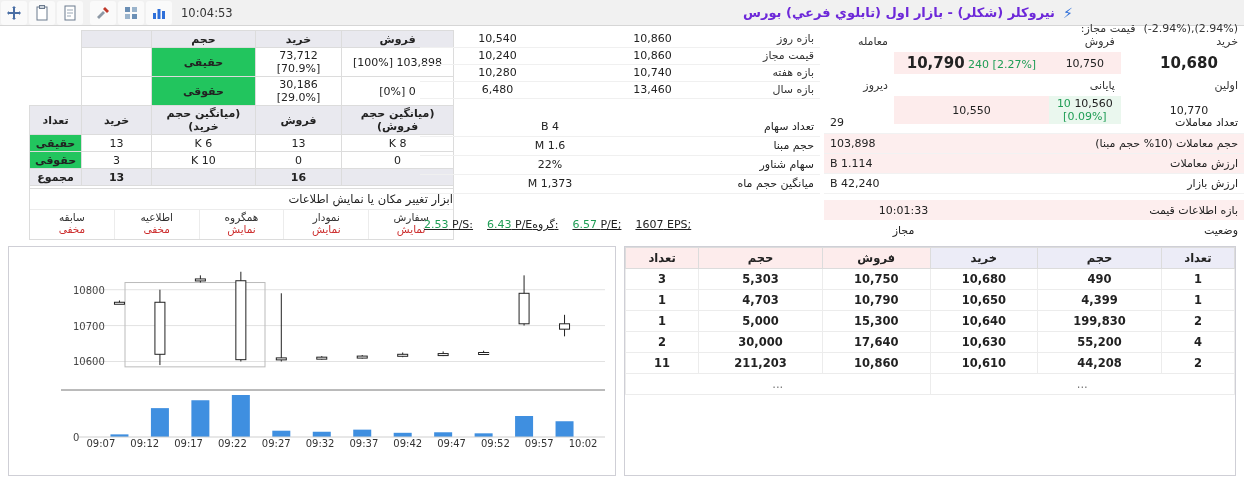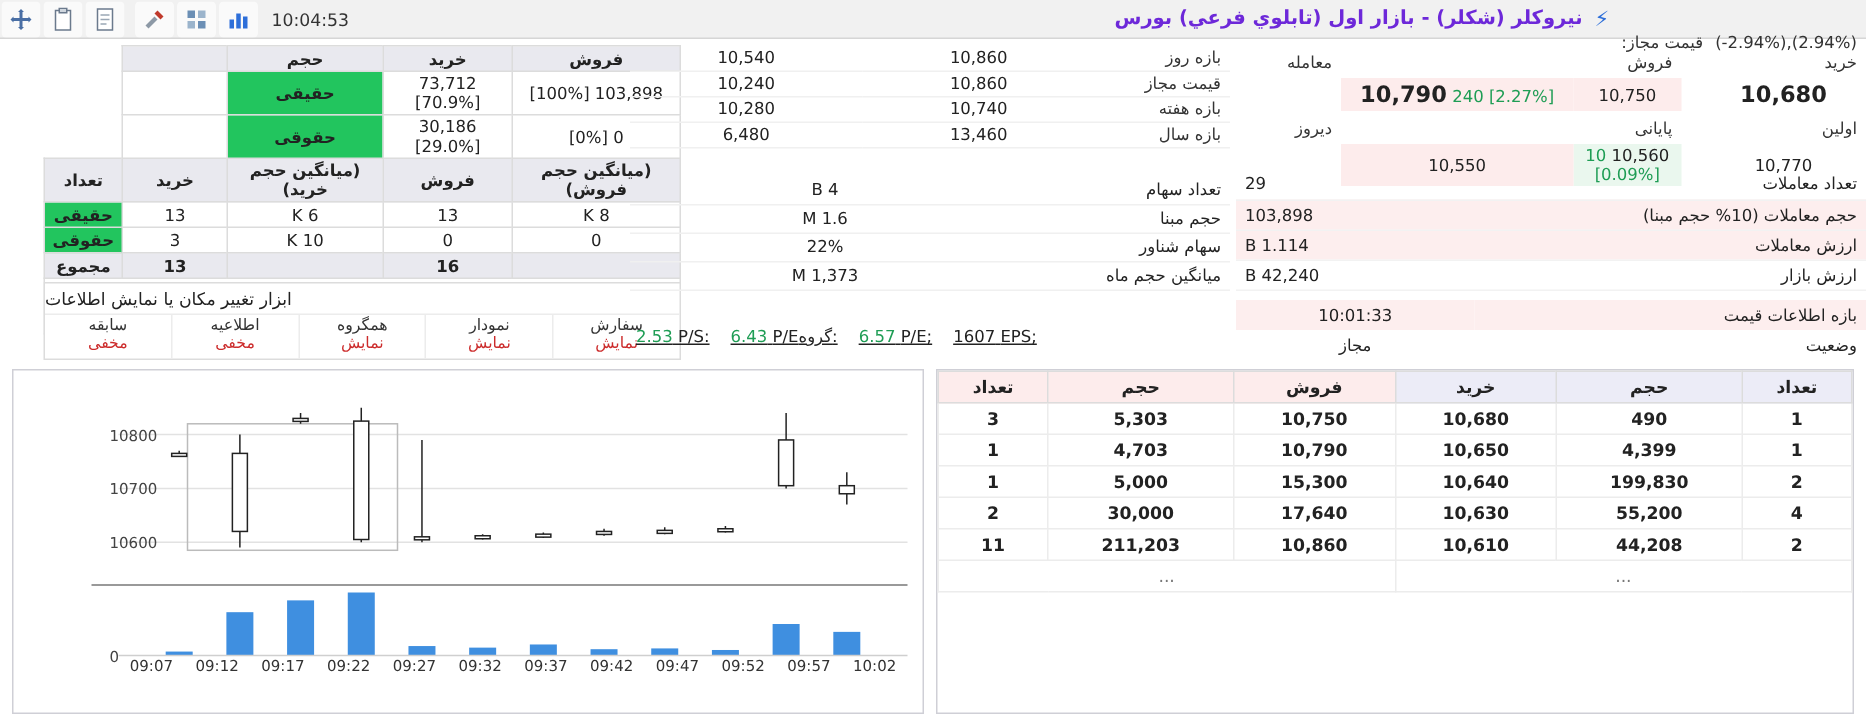--- a/index.html
+++ b/index.html
@@ -58,21 +58,21 @@
     padding: 2px 6px; font-size: 11px; line-height: 16px;
   }
   .power-box div { display: flex; justify-content: space-between; }
   .power-box .num { font-weight: bold; }
 
   
   .tools-row {
     position: absolute; top: 188px; right: 790px; width: 425px;
     border: 1px solid #dcdcdc; background: #fff;
   }
-  .tools-title { text-align: left; padding: 3px 0; font-size: 11.5px; border-bottom: 1px solid #ececec;}
+  .tools-title { text-align: right; padding: 3px 0; font-size: 11.5px; border-bottom: 1px solid #ececec;}
   .tools-cells { display: flex; direction: rtl; }
   .tool-cell {
     flex: 1; text-align: center; padding: 1px 0 4px; font-size: 10.5px;
     border-left: 1px solid #ececec;
   }
   .tool-cell:last-child { border-left: none; }
   .tool-cell .t1 { color: #333; }
   .tool-cell .t2 { color: #cc2b2b; }
 
   

